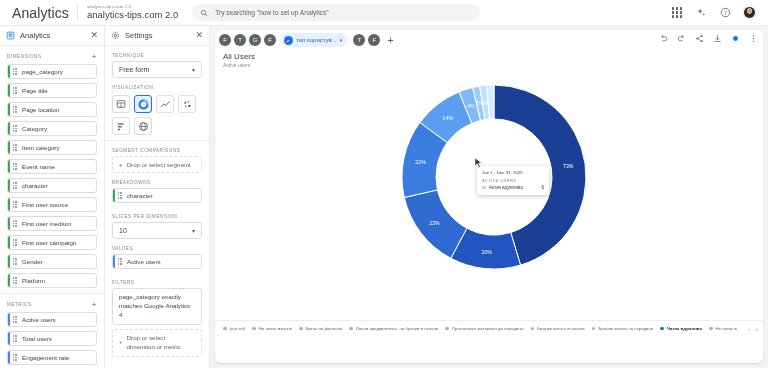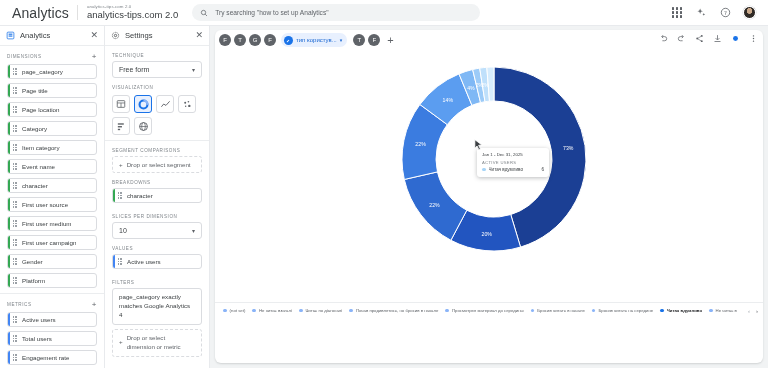--- a/index.html
+++ b/index.html
@@ -558,20 +558,24 @@
           <span class="tr-ico">
               <svg width="9" height="9" viewBox="0 0 24 24">
                 <circle cx="12" cy="5" r="1.9" fill="#5f6368"></circle>
                 <circle cx="12" cy="12" r="1.9" fill="#5f6368"></circle>
                 <circle cx="12" cy="19" r="1.9" fill="#5f6368"></circle>
               </svg>
             </span>
         </div>
       </div>
 
+      <div class="report-title">
+        <div class="rt-main">All Users</div>
+        <div class="rt-sub">Active users</div>
+      </div>
 
       <div class="chart-area">
         <div class="donut-wrap">
           <svg id="donut-svg" width="214" height="214" viewBox="0 0 214 214">
               <path d="M107 15 A92 92 0 0 1 133.54509302925374 195.08721834675146 L123.73494995322517 162.53324634903896 A58 58 0 0 0 107 49 Z" fill="#1b3f94" stroke="#fff" stroke-width="1"></path>
               <path d="M133.54509302925374 195.08721834675146 A92 92 0 0 1 63.879079737800936 188.26860547432244 L79.81507200861364 158.23455562511631 A58 58 0 0 0 123.73494995322517 162.53324634903896 Z" fill="#2255c0" stroke="#fff" stroke-width="1"></path>
               <path d="M63.879079737800936 188.26860547432244 A92 92 0 0 1 17.306632079272234 127.47192592398093 L50.45418109345423 119.90621416946624 A58 58 0 0 0 79.81507200861364 158.23455562511631 Z" fill="#2f6ad0" stroke="#fff" stroke-width="1"></path>
               <path d="M17.306632079272234 127.47192592398093 A92 92 0 0 1 32.88826687238739 52.48898264734433 L60.27738563693987 72.63435862549969 A58 58 0 0 0 50.45418109345423 119.90621416946624 Z" fill="#3b7ce0" stroke="#fff" stroke-width="1"></path>
               <path d="M32.88826687238739 52.48898264734433 A92 92 0 0 1 72.00054682773987 21.91746196990377 L84.93512734792296 53.36100863320021 A58 58 0 0 0 60.27738563693987 72.63435862549969 Z" fill="#5b9df0" stroke="#fff" stroke-width="1"></path>
               <path d="M72.00054682773987 21.91746196990377 A92 92 0 0 1 85.65396905770132 17.51063212308165 L93.54271962333344 50.58278981672539 A58 58 0 0 0 84.93512734792296 53.36100863320021 Z" fill="#7fb8f5" stroke="#fff" stroke-width="1"></path>

